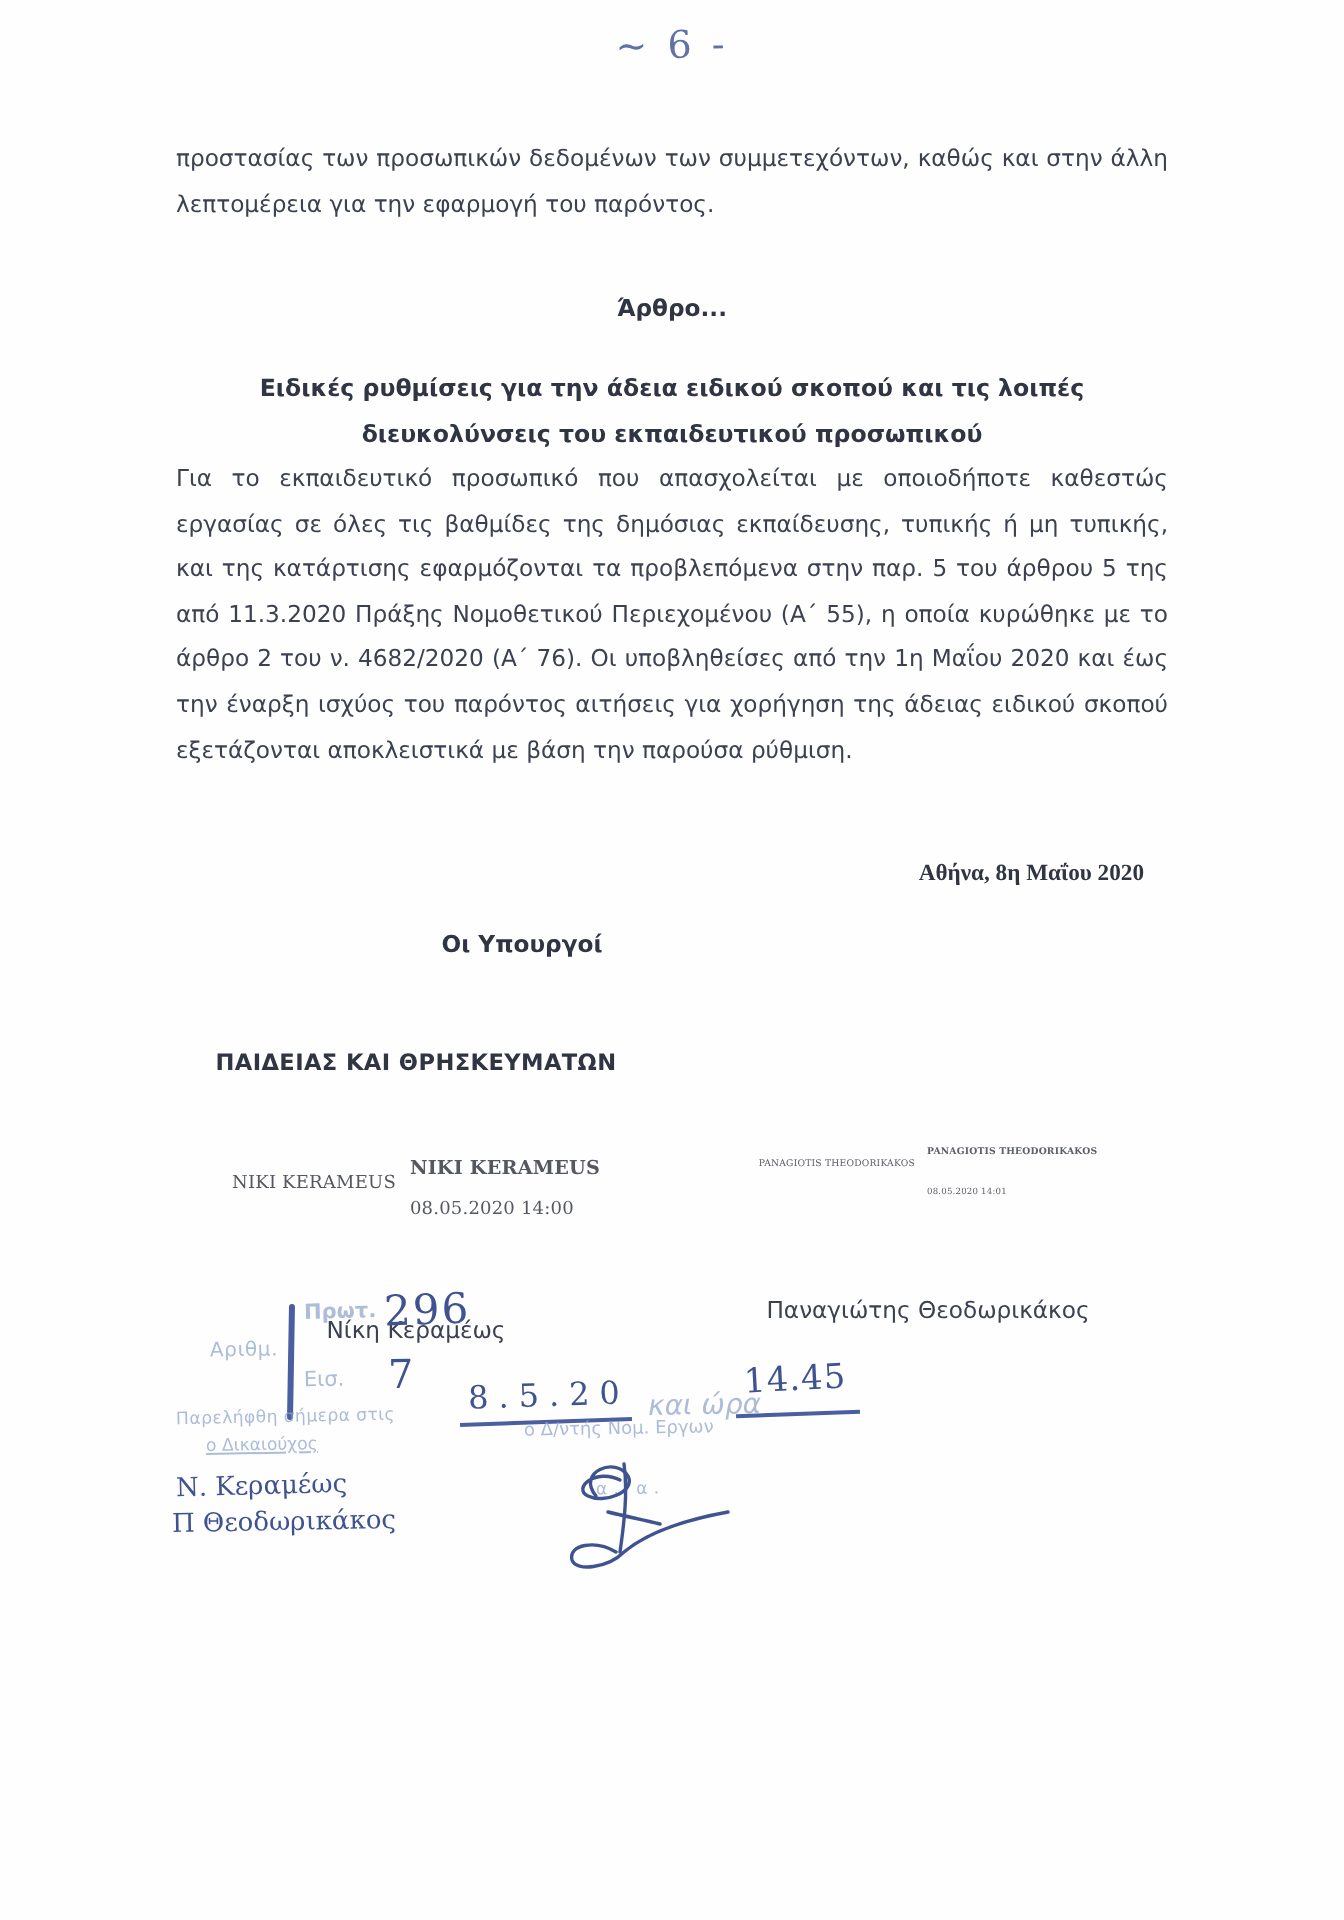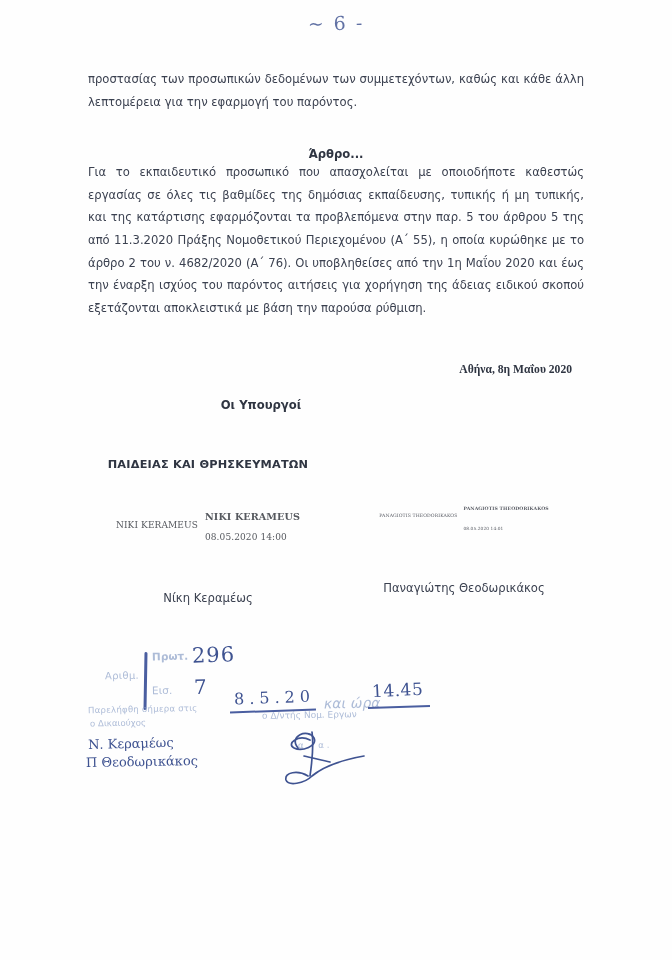--- a/index.html
+++ b/index.html
@@ -206,22 +206,22 @@
     position: absolute; left: 108px; top: 27px;
     font-size: 20px; transform: rotate(-1deg);
   }
   .st-received {
     position: absolute; left: 2px; top: 56px;
     font-size: 8.6px; letter-spacing: .2px;
     transform: rotate(-1.2deg);
     white-space: nowrap;
   }
   .st-received2 {
-    position: absolute; left: 4px; top: 70px;
-    font-size: 8.6px; transform: rotate(-1deg);
+    position: absolute; left: 17px; top: 70px;
+    font-size: 8.6px; transform: rotate(-1deg); text-decoration: underline;
   }
   .st-date {
     position: absolute; left: 148px; top: 40px;
     font-size: 16px; letter-spacing: 5px;
     transform: rotate(-2deg);
   }
   .st-date-rule {
     position: absolute; left: 144px; top: 62px;
     width: 86px; height: 1.6px; background: #4a5ea0;
     transform: rotate(-2deg);
@@ -266,24 +266,25 @@
 </style>
 </head>
 <body>
 
 <div class="page">
 
   <div class="page-number hand">~ 6 -</div>
 
   <div class="body-col">
 
-    <p class="para">προστασίας των προσωπικών δεδομένων των συμμετεχόντων, καθώς και κάθε άλλη λεπτομέρεια για την εφαρμογή του παρόντος.</p>
+    <p class="para">προστασίας των προσωπικών δεδομένων των συμμετεχόντων, καθώς και στην άλλη λεπτομέρεια για την εφαρμογή του παρόντος.</p>
 
     <div class="article-label">Άρθρο...</div>
 
+    <div class="article-title">Ειδικές ρυθμίσεις για την άδεια ειδικού σκοπού και τις λοιπές διευκολύνσεις του εκπαιδευτικού προσωπικού</div>
 
     <p class="para main-para">Για το εκπαιδευτικό προσωπικό που απασχολείται με οποιοδήποτε καθεστώς εργασίας σε όλες τις βαθμίδες της δημόσιας εκπαίδευσης, τυπικής ή μη τυπικής, και της κατάρτισης εφαρμόζονται τα προβλεπόμενα στην παρ. 5 του άρθρου 5 της από 11.3.2020 Πράξης Νομοθετικού Περιεχομένου (Α΄ 55), η οποία κυρώθηκε με το άρθρο 2 του ν. 4682/2020 (Α΄ 76). Οι υποβληθείσες από την 1η Μαΐου 2020 και έως την έναρξη ισχύος του παρόντος αιτήσεις για χορήγηση της άδειας ειδικού σκοπού εξετάζονται αποκλειστικά με βάση την παρούσα ρύθμιση.</p>
 
     <div class="date-line">Αθήνα, 8η Μαΐου 2020</div>
 
     <div class="ministers-label">Οι Υπουργοί</div>
 
     <div class="sig-grid">
 
       <div class="sig-col left">

